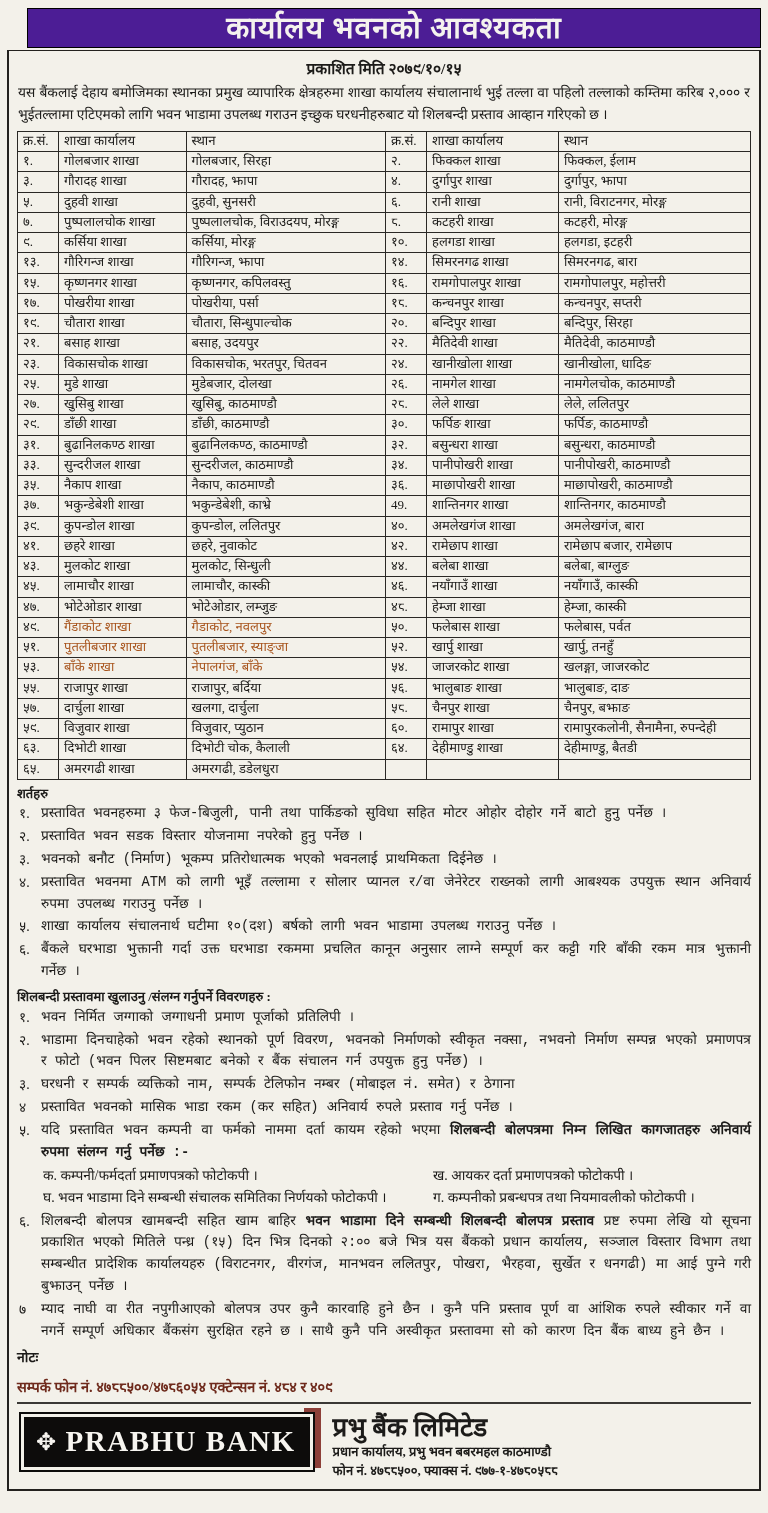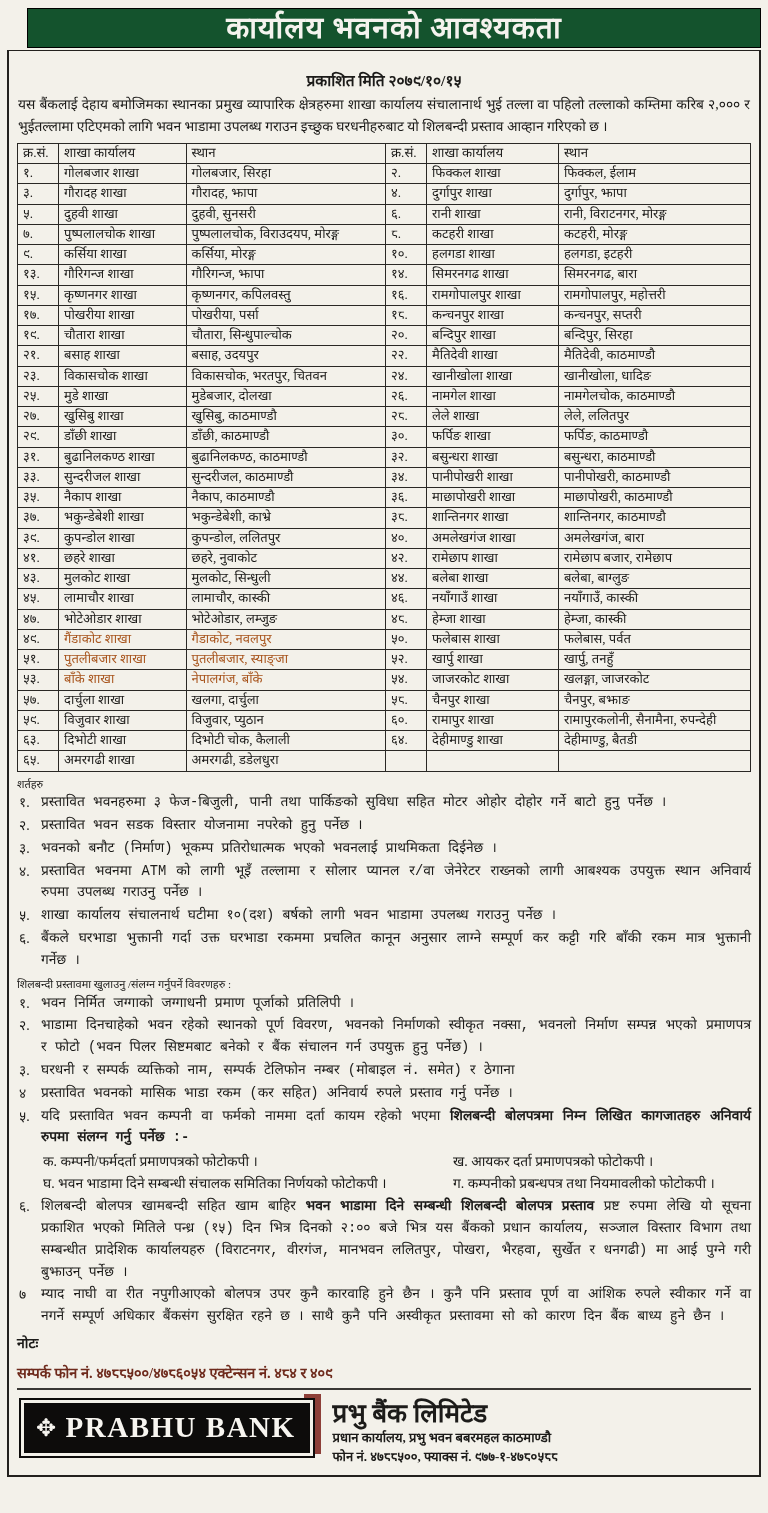--- a/index.html
+++ b/index.html
@@ -6,33 +6,33 @@
   html,body { background:#f3f1ea; }
   body {
     width:768px; min-height:1513px; margin:0 auto;
     font-family:"Liberation Serif","DejaVu Serif",serif;
     color:#1c1b19;
     -webkit-font-smoothing:antialiased;
   }
   .page { padding:8px 7px 10px 7px; }
 
   .title-bar {
-    background:#14532d; color:#f5f3ee;
+    background:#4c1d95; color:#f5f3ee;
     text-align:center; font-weight:bold;
     font-size:30px; line-height:38px; height:40px;
     letter-spacing:1px;
     border:1px solid #000;
     margin-left:20px;
   }
 
   .main-box {
     border:2px solid #23211e;
     border-top:1.5px solid #23211e;
     margin-top:2px;
-    padding:16px 8px 6px 8px;
+    padding:4px 8px 6px 8px;
     background:#f3f1ea;
   }
 
   .pub-date { text-align:center; font-weight:bold; font-size:15.5px; padding:2px 0 3px 0; }
 
   .intro {
     font-size:13.8px; line-height:1.62; text-align:justify;
     padding:0 1px 4px 1px;
   }
 
@@ -44,33 +44,33 @@
     border:1.4px solid #2a2825;
     padding:1px 5px 2px 5px;
     text-align:left; vertical-align:middle;
     overflow:hidden; white-space:nowrap;
     height:19.5px; line-height:1.25;
   }
   table.branches th { font-weight:normal; font-size:13.2px; }
   td.num, th.num { text-align:center; padding:1px 2px; }
   .tint { color:var(--tint,#a8551e); }
 
-  .section-heading { font-weight:normal; font-size:11px; padding:4px 0 1px 0; }
+  .section-heading { font-weight:bold; font-size:13px; padding:4px 0 1px 0; }
 
   ol.plain { list-style:none; }
   ol.plain li {
     display:flex; font-size:13.8px; line-height:1.58;
     text-align:justify; padding:0.5px 0;
   }
   ol.plain li .li-num { flex:0 0 24px; padding-left:2px; }
   ol.plain li .li-text { flex:1;font-family:Liberation Mono, monospace; }
   .li-text b { font-weight:bold; }
 
   .sub-lines { padding:1px 0 1px 26px; font-size:13.8px; line-height:1.6; }
-  .sub-line { display:flex;gap:20px; }
+  .sub-line { display:flex; }
   .sub-line span:first-child { flex:0 0 390px; }
   .sub-line span:last-child { flex:1; }
 
   .note { display:flex; font-weight:bold; font-size:14px; line-height:1.55; padding:4px 0 2px 0; text-align:justify; }
   .note .note-label { flex:0 0 36px; }
   .note .note-text { flex:1; }
 
   .contact-line {
     text-align:left; font-weight:bold; font-size:14.5px;
     color:var(--contact,#6e2a1c);
@@ -267,21 +267,21 @@
             <td class="branch">नैकाप शाखा</td>
             <td class="loc">नैकाप, काठमाण्डौ</td>
             <td class="num">३६.</td>
             <td class="branch">माछापोखरी शाखा</td>
             <td class="loc">माछापोखरी, काठमाण्डौ</td>
           </tr>
           <tr>
             <td class="num">३७.</td>
             <td class="branch">भकुन्डेबेशी शाखा</td>
             <td class="loc">भकुन्डेबेशी, काभ्रे</td>
-            <td class="num">३८.</td>
+            <td class="num">49.</td>
             <td class="branch">शान्तिनगर शाखा</td>
             <td class="loc">शान्तिनगर, काठमाण्डौ</td>
           </tr>
           <tr>
             <td class="num">३९.</td>
             <td class="branch">कुपन्डोल शाखा</td>
             <td class="loc">कुपन्डोल, ललितपुर</td>
             <td class="num">४०.</td>
             <td class="branch">अमलेखगंज शाखा</td>
             <td class="loc">अमलेखगंज, बारा</td>
@@ -336,20 +336,28 @@
           </tr>
           <tr>
             <td class="num">५३.</td>
             <td class="branch tint">बाँके शाखा</td>
             <td class="loc tint">नेपालगंज, बाँके</td>
             <td class="num">५४.</td>
             <td class="branch">जाजरकोट शाखा</td>
             <td class="loc">खलङ्गा, जाजरकोट</td>
           </tr>
           <tr>
+            <td class="num">५५.</td>
+            <td class="branch">राजापुर शाखा</td>
+            <td class="loc">राजापुर, बर्दिया</td>
+            <td class="num">५६.</td>
+            <td class="branch">भालुबाङ शाखा</td>
+            <td class="loc">भालुबाङ, दाङ</td>
+          </tr>
+          <tr>
             <td class="num">५७.</td>
             <td class="branch">दार्चुला शाखा</td>
             <td class="loc">खलगा, दार्चुला</td>
             <td class="num">५८.</td>
             <td class="branch">चैनपुर शाखा</td>
             <td class="loc">चैनपुर, बझाङ</td>
           </tr>
           <tr>
             <td class="num">५९.</td>
             <td class="branch">विजुवार शाखा</td>
@@ -406,21 +414,21 @@
       </ol>
 
     <div class="section-heading">शिलबन्दी प्रस्तावमा खुलाउनु /संलग्न गर्नुपर्ने विवरणहरु :</div>
     <ol class="plain">
         <li>
           <span class="li-num">१.</span>
           <span class="li-text"><span>भवन निर्मित जग्गाको जग्गाधनी प्रमाण पूर्जाको प्रतिलिपी ।</span></span>
         </li>
         <li>
           <span class="li-num">२.</span>
-          <span class="li-text"><span>भाडामा दिनचाहेको भवन रहेको स्थानको पूर्ण विवरण, भवनको निर्माणको स्वीकृत नक्सा, भवनलो निर्माण सम्पन्न भएको प्रमाणपत्र र फोटो (भवन पिलर सिष्टमबाट बनेको र बैंक संचालन गर्न उपयुक्त हुनु पर्नेछ) ।</span></span>
+          <span class="li-text"><span>भाडामा दिनचाहेको भवन रहेको स्थानको पूर्ण विवरण, भवनको निर्माणको स्वीकृत नक्सा, नभवनो निर्माण सम्पन्न भएको प्रमाणपत्र र फोटो (भवन पिलर सिष्टमबाट बनेको र बैंक संचालन गर्न उपयुक्त हुनु पर्नेछ) ।</span></span>
         </li>
         <li>
           <span class="li-num">३.</span>
           <span class="li-text"><span>घरधनी र सम्पर्क व्यक्तिको नाम, सम्पर्क टेलिफोन नम्बर (मोबाइल नं. समेत) र ठेगाना</span></span>
         </li>
         <li>
           <span class="li-num">४</span>
           <span class="li-text"><span>प्रस्तावित भवनको मासिक भाडा रकम (कर सहित) अनिवार्य रुपले प्रस्ताव गर्नु पर्नेछ ।</span></span>
         </li>
         <li>

